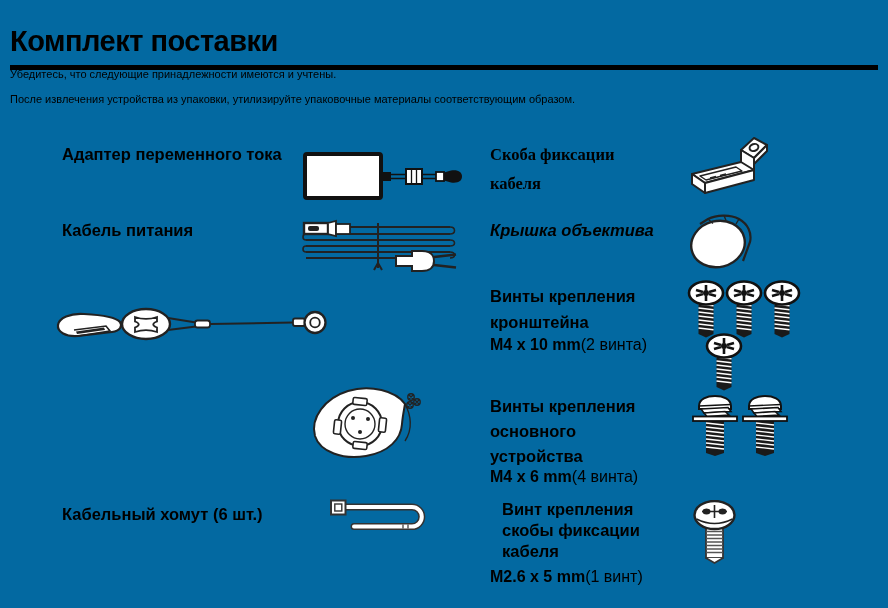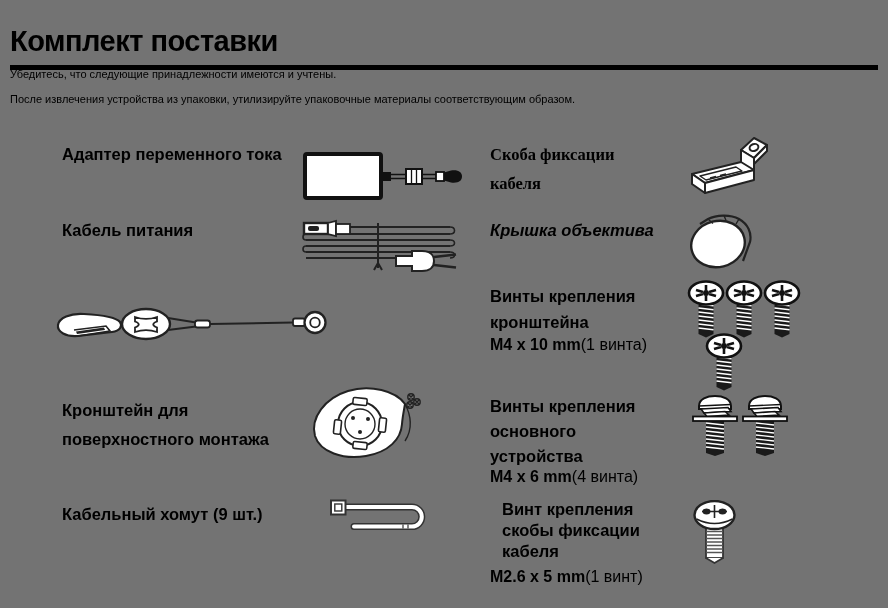--- a/index.html
+++ b/index.html
@@ -1,17 +1,17 @@
 <!DOCTYPE html>
 <html><head>
 <meta charset="utf-8">
 <style>
   html,body{margin:0;padding:0;background:#fff;}
   .page{
-    position:relative;width:888px;height:608px;background:#737373;
+    position:relative;width:888px;height:608px;background:#0369a1;
     font-family:"Liberation Sans",sans-serif;color:#000;overflow:hidden;
   }
   .abs{position:absolute;}
   .title{
     left:10px;top:6px;width:868px;font-size:29px;font-weight:bold;
     letter-spacing:-0.5px;border-bottom:5px solid #000;padding-bottom:7px;
     white-space:nowrap;
   }
   .intro-line{left:10px;font-size:11px;line-height:25px;white-space:nowrap;}
   .item-label{
@@ -66,22 +66,20 @@
     <ellipse cx="92" cy="18" rx="24" ry="15" fill="#fff" stroke="#222" stroke-width="2.4"></ellipse>
     <path d="M81,11 c7,2.5 15,2.5 22,0 l0,4.5 c-5,1.8 -5,4.2 0,6 l0,4.5 c-7,-2.5 -15,-2.5 -22,0 l0,-4.5 c5,-1.8 5,-4.2 0,-6 Z" fill="#fff" stroke="#222" stroke-width="1.8"></path>
     <path d="M114,12 L142,16.5 M114,24 L142,20.5" stroke="#222" stroke-width="2" fill="none"></path>
     <rect x="141" y="14.5" width="15" height="7" rx="2.5" fill="#fff" stroke="#222" stroke-width="1.8"></rect>
     <line x1="156" y1="18" x2="239" y2="16.5" stroke="#222" stroke-width="2"></line>
     <rect x="239" y="12.5" width="12" height="7.5" rx="2" fill="#fff" stroke="#222" stroke-width="1.8"></rect>
     <circle cx="261" cy="16.5" r="10.5" fill="#fff" stroke="#222" stroke-width="2.3"></circle>
     <circle cx="261" cy="16.5" r="4.8" fill="#fff" stroke="#222" stroke-width="1.8"></circle>
   </svg>
 
-  <div class="abs item-label" style="left:62px;top:396px;">Кронштейн для
-поверхностного монтажа</div>
   <svg class="abs" style="left:308px;top:384px;" width="114" height="78" viewBox="0 0 114 78">
     <path d="M97,20 C88,7 62,0 40,7 C17,14 2,34 7,52 C12,68 35,76 58,72 C81,68 93,55 94,40 C94.5,33 96,26 97,20 Z" fill="#fff" stroke="#222" stroke-width="2"></path>
     <path d="M97,20 C103,31 105,45 97,57" fill="none" stroke="#222" stroke-width="1.4"></path>
     <circle cx="52" cy="40" r="22" fill="none" stroke="#222" stroke-width="2"></circle>
     <circle cx="52" cy="40" r="15" fill="none" stroke="#222" stroke-width="1.4"></circle>
     <circle cx="45" cy="34" r="2" fill="#222"></circle>
     <circle cx="60" cy="35" r="2" fill="#222"></circle>
     <circle cx="52" cy="48" r="2" fill="#222"></circle>
     <g fill="#fff" stroke="#222" stroke-width="1.6">
       <rect x="45" y="14" width="14" height="7" rx="1.5" transform="rotate(6 52 17.5)"></rect>
@@ -90,21 +88,21 @@
       <rect x="71" y="34" width="7" height="14" rx="1.5" transform="rotate(6 74.5 41)"></rect>
     </g>
     <g stroke="#222" stroke-width="1.4" fill="none">
       <circle cx="103" cy="13" r="3.2"></circle>
         <circle cx="109" cy="18" r="3.2"></circle>
         <circle cx="102" cy="21" r="3.2"></circle>
       <path d="M101,11 l4,4 M105,11 l-4,4 M107,16 l4,4 M111,16 l-4,4 M100,19 l4,4 M104,19 l-4,4"></path>
     </g>
   </svg>
 
-  <div class="abs item-label" style="left:62px;top:500px;">Кабельный хомут (9 шт.)</div>
+  <div class="abs item-label" style="left:62px;top:500px;">Кабельный хомут (6 шт.)</div>
   <svg class="abs" style="left:328px;top:494px;" width="105" height="40" viewBox="0 0 105 40">
     <path d="M17,13 H84 A9.8,9.8 0 0 1 84,32.6 H26" fill="none" stroke="#333" stroke-width="7" stroke-linecap="round"></path>
     <path d="M17,13 H84 A9.8,9.8 0 0 1 84,32.6 H26" fill="none" stroke="#fff" stroke-width="4" stroke-linecap="round"></path>
     <rect x="3" y="6.5" width="14.5" height="14" fill="#fff" stroke="#333" stroke-width="2"></rect>
     <rect x="6.8" y="10" width="7" height="7" fill="none" stroke="#333" stroke-width="1.4"></rect>
     <path d="M75,30.6 l0,4 M80,30.6 l0,4" stroke="#333" stroke-width="1.2"></path>
   </svg>
 
   <div class="abs item-label" style="left:490px;top:140px;font-family:Liberation Serif, serif;">Скоба фиксации
 кабеля</div>
@@ -125,21 +123,21 @@
   <div class="abs item-label" style="left:490px;top:216px;font-style:italic;">Крышка объектива</div>
   <svg class="abs" style="left:686px;top:211px;" width="75" height="60" viewBox="0 0 75 60">
     <path d="M14,13 L22,8 C30,4 44,3 53,8 C62,13 66,22 64,31 L57,50" fill="none" stroke="#222" stroke-width="2.2"></path>
     <ellipse cx="32" cy="33" rx="27" ry="23" fill="#fff" stroke="#222" stroke-width="2.4" transform="rotate(-14 32 33)"></ellipse>
     <path d="M22,8 L27,12.5 M38,4.5 L40,9.5 M53,8 L50,13" stroke="#222" stroke-width="1.4"></path>
   </svg>
 
   <div class="abs item-label lh26" style="left:490px;top:283px;">Винты крепления
 кронштейна</div>
   <div class="abs spec" style="left:490px;top:336px;">
-    <span class="spec-bold">M4 x 10 mm</span><span>(1 винта)</span>
+    <span class="spec-bold">M4 x 10 mm</span><span>(2 винта)</span>
   </div>
   <svg class="abs" style="left:685px;top:280px;" width="118" height="112" viewBox="0 0 118 112">
     <defs>
       <g id="sc4">
         <rect x="-7.5" y="8" width="15" height="33" fill="#1a1a1a"></rect>
         <path d="M-7.5,11 l15,1.8 M-7.5,15 l15,1.8 M-7.5,19 l15,1.8 M-7.5,23 l15,1.8 M-7.5,27 l15,1.8 M-7.5,31 l15,1.8 M-7.5,35 l15,1.8" stroke="#fff" stroke-width="1.4"></path>
         <path d="M-7.5,41 L0,44.5 L7.5,41 Z" fill="#1a1a1a"></path>
         <ellipse cx="0" cy="0" rx="17" ry="11.5" fill="#fff" stroke="#111" stroke-width="2.6"></ellipse>
         <path d="M-10,-3 L-3,-1 M10,-3 L3,-1 M-10,3 L-3,1 M10,3 L3,1 M0,-8 L0,-2.5 M0,8 L0,2.5" stroke="#111" stroke-width="2.6"></path>
         <circle cx="0" cy="0" r="3" fill="#111"></circle>

